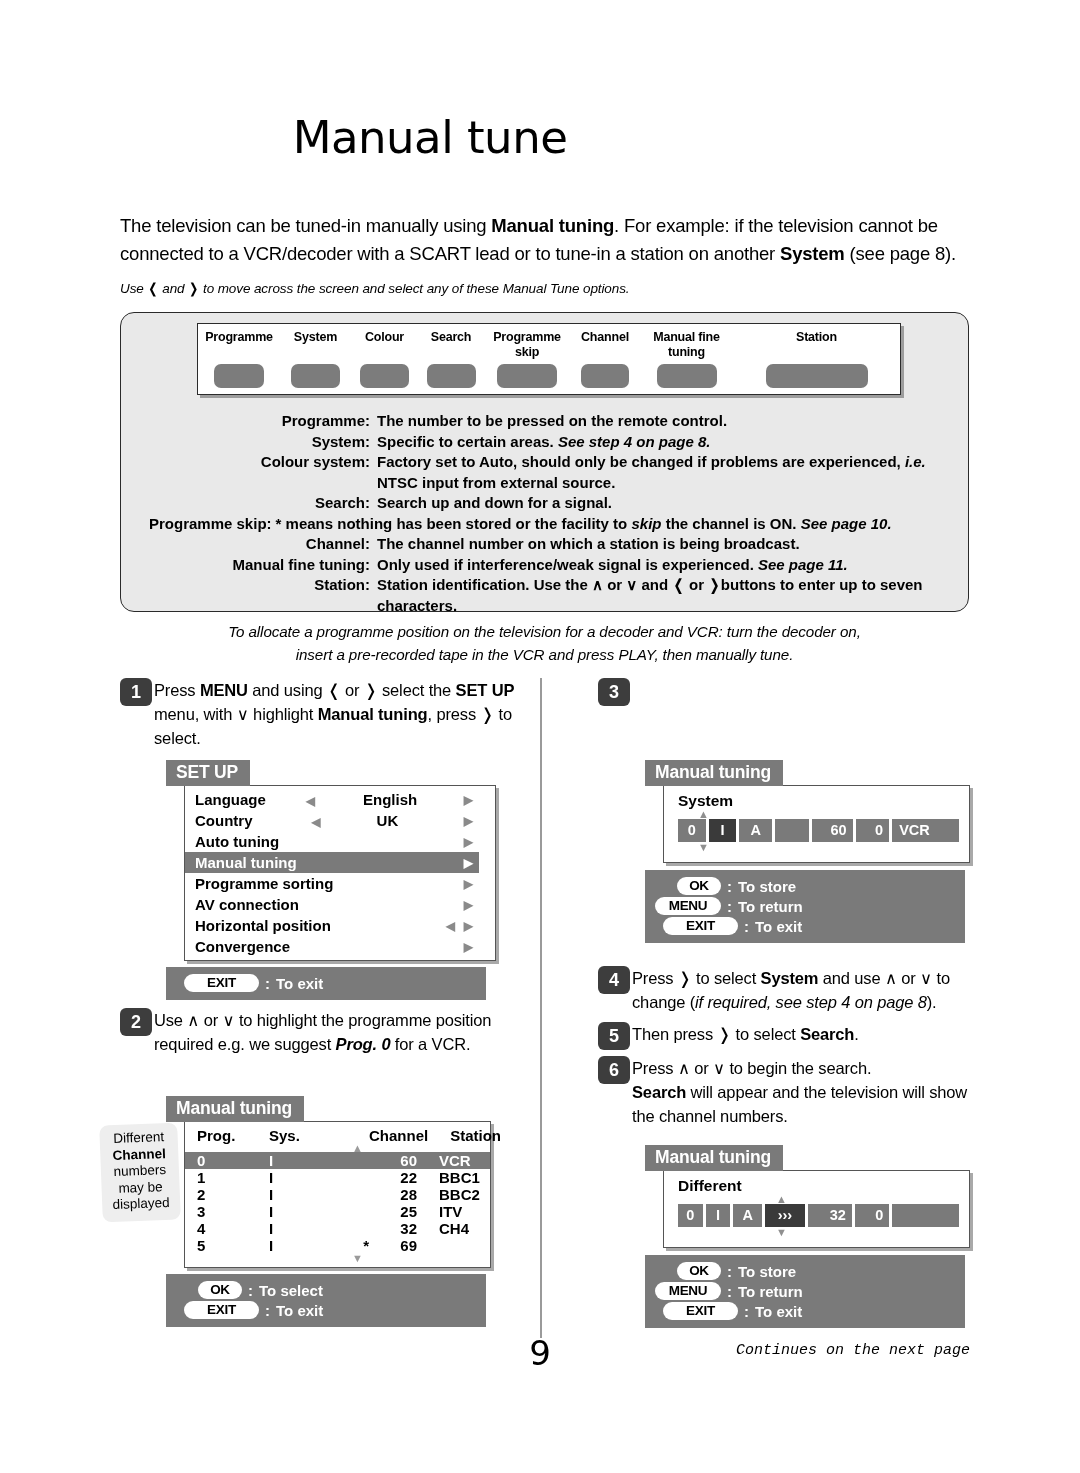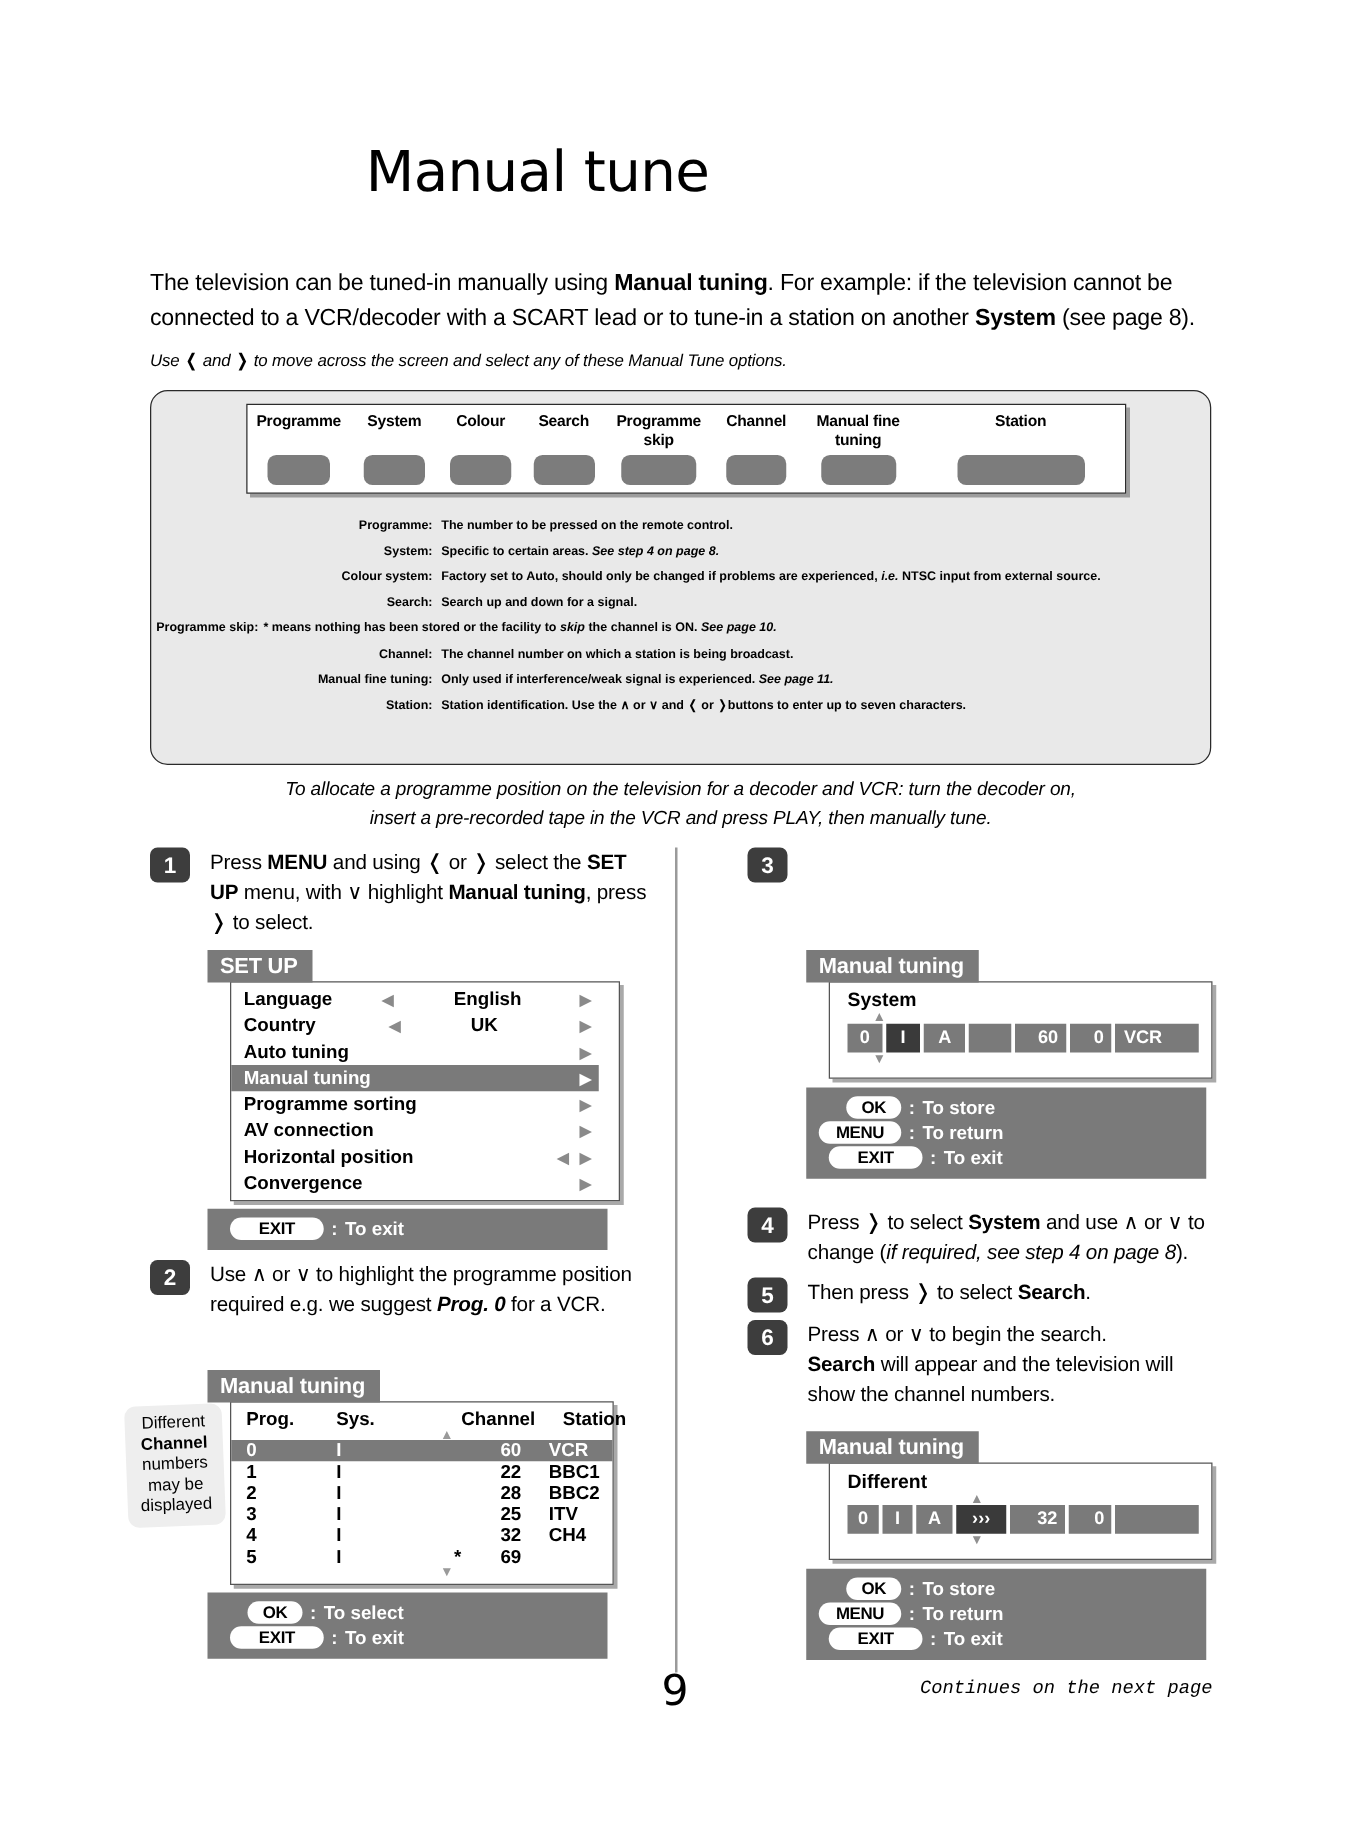--- a/index.html
+++ b/index.html
@@ -59,22 +59,22 @@
 
   .c1{ flex:0 0 82px;}  .c2{ flex:0 0 71px;}  .c3{ flex:0 0 67px;}
   .c4{ flex:0 0 66px;}  .c5{ flex:0 0 86px;}  .c6{ flex:0 0 70px;}
   .c7{ flex:0 0 93px;}  .c8{ flex:1 1 auto;}
 
   .s1{ width:50px;} .s2{ width:49px;} .s3{ width:49px;} .s4{ width:49px;}
   .s5{ width:60px;} .s6{ width:48px;} .s7{ width:60px;} .s8{ width:102px;}
 
   
   .defs{
-    position:absolute; left:4px; top:98px; width:818px;
-    font-size:10px; font-weight:700; line-height:20.5px;
+    position:absolute; left:28px; top:98px; width:818px;
+    font-size:15px; font-weight:700; line-height:20.5px;
   }
   .defrow{ display:flex; margin-bottom:0px; }
   .defterm{ flex:0 0 228px; text-align:right; padding-right:7px; white-space:nowrap;}
   .defdesc{ flex:1 1 auto; }
   .defrow.full .defterm{ flex:0 0 auto; text-align:center; padding-right:4px; }
   .defdesc i, .defterm i{ font-style:italic; }
 
   
   .alloc{
     position:absolute; left:120px; top:620px; width:849px;
@@ -89,21 +89,21 @@
   }
 
   
   .step{ position:absolute; }
   .step-num{
     position:absolute; left:0; top:0; width:32px; height:28px;
     background:#3d3d3d; border-radius:6px; color:#fff;
     font-size:18px; font-weight:700; text-align:center; line-height:28px;
   }
   .step-txt{
-    margin-left:48px; font-size:16.5px; line-height:24px; letter-spacing:-0.15px;
+    margin-left:34px; font-size:16.5px; line-height:24px; letter-spacing:-0.15px;
   }
   .step-txt b{ font-weight:700; }
   .step-txt i{ font-style:italic; }
 
   
   .osd-tab{
     display:inline-block; background:#7a7a7a; color:#fff;
     font-size:17.5px; font-weight:700; padding:2px 12px 3px 10px;
     letter-spacing:-0.2px;
   }

